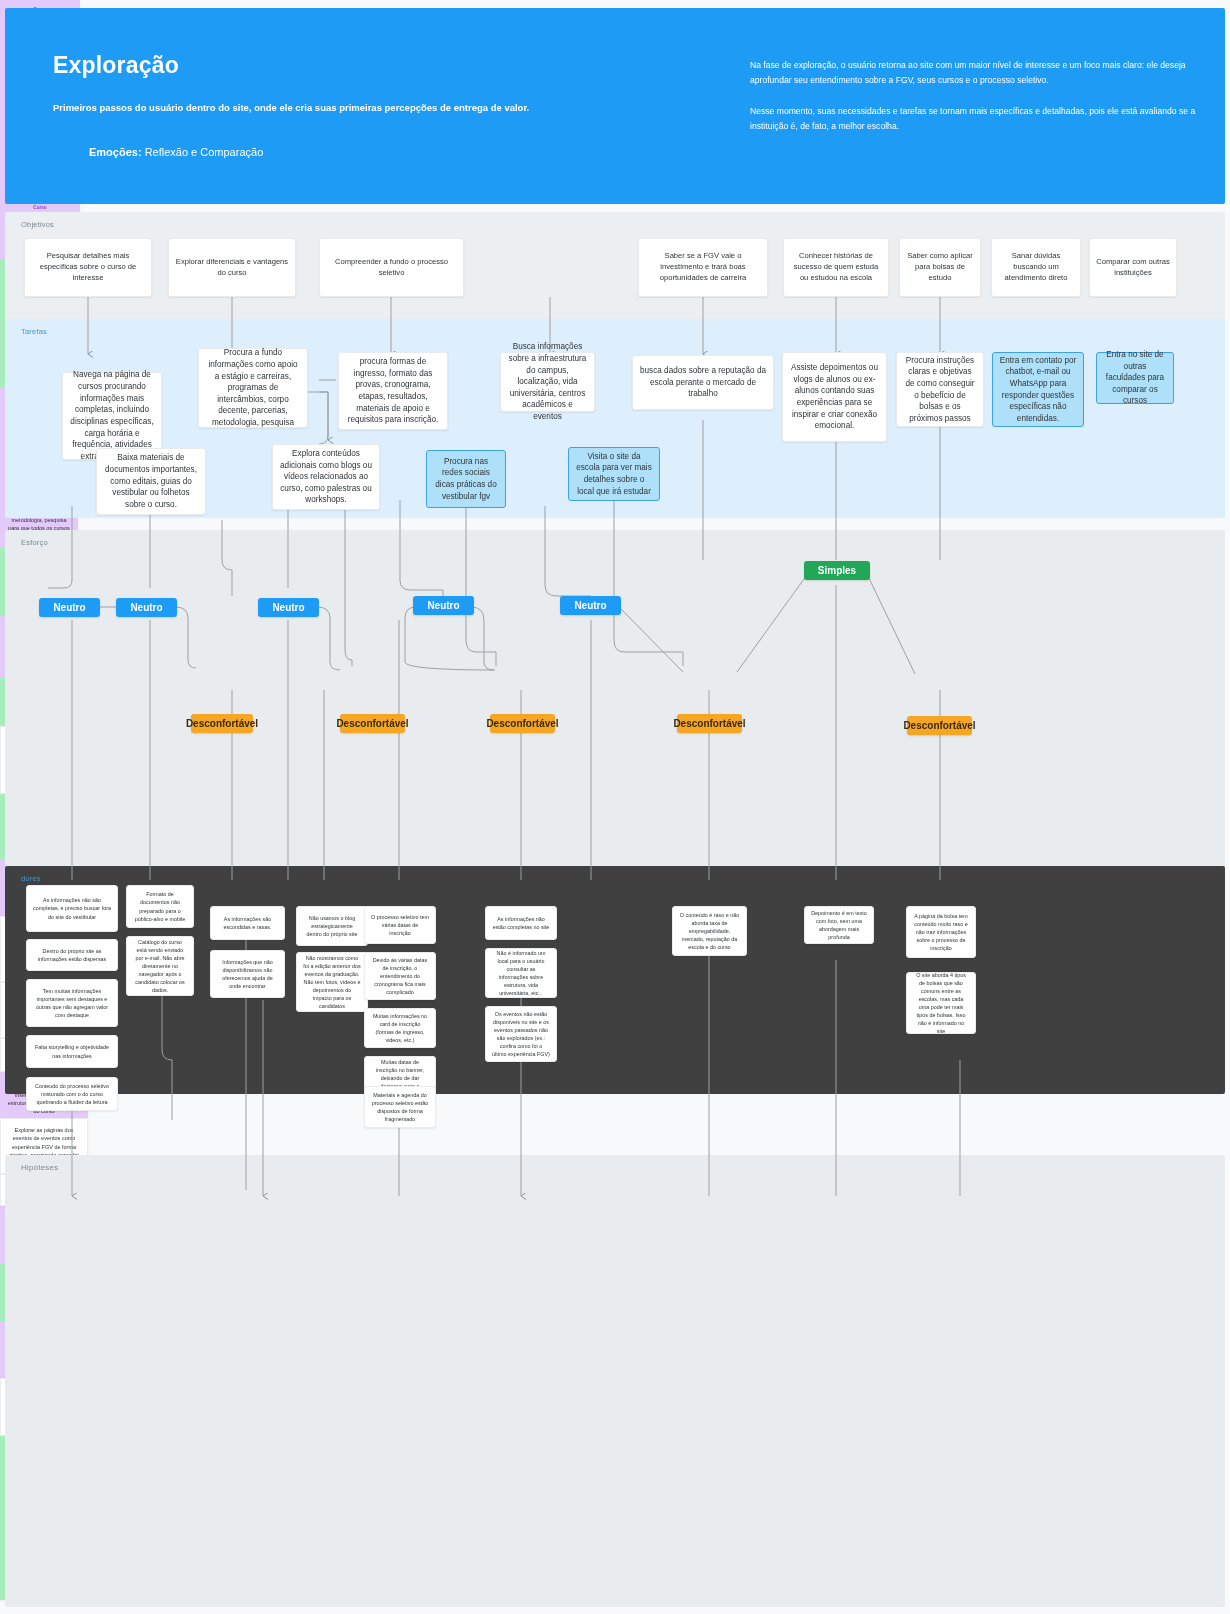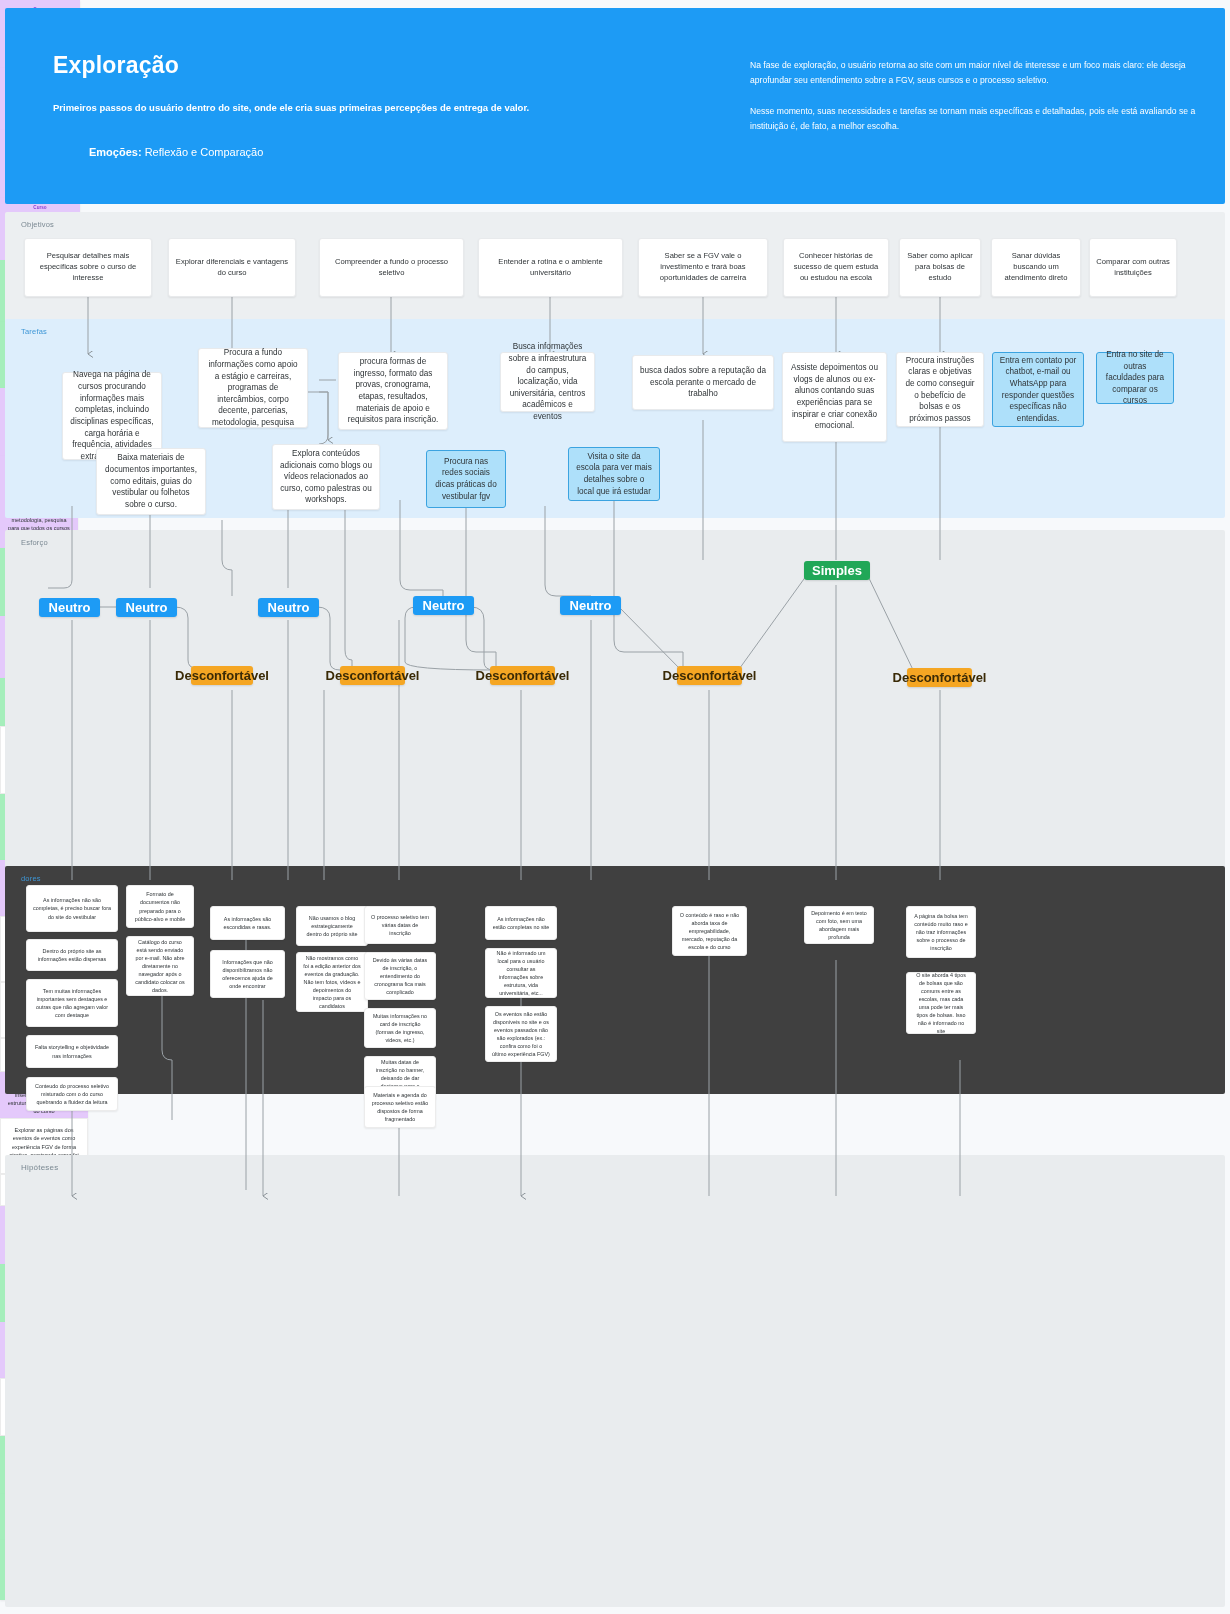--- a/index.html
+++ b/index.html
@@ -83,25 +83,25 @@
   .hyp-card .body { display:block; color:#2f3437; }
   .hyp-purple { background:#e4c9fb; }
   .hyp-purple .tag { color:#8b3fd0; }
   .hyp-green  { background:#a5eebb; }
   .hyp-green .tag { color:#1f9a4d; }
   .hyp-white  { background:#ffffff; border:1px solid #ececec; }
 
   
   .chip {
     position:absolute; display:flex; align-items:center; justify-content:center;
-    border-radius:3px; font-size:13px; font-weight:bold; height:19px;
+    border-radius:3px; font-size:10px; font-weight:bold; height:19px;
     box-shadow:0 1px 2px rgba(0,0,0,.12);
   }
   .chip-neutro { background:#1d9bf5; color:#ffffff; }
-  .chip-desc   { background:#f5a623; color:#3a2a06; }
+  .chip-desc   { background:#f5a623; color:#3a2a06;margin-top:48px; }
   .chip-simples{ background:#21a757; color:#ffffff; }
 </style>
 </head>
 <body>
 
 <div id="page">
 
   <div class="header">
     <div class="header-left">
       <div class="header-title">Exploração</div>
@@ -195,21 +195,20 @@
       <path d="M521,960 L521,1196" marker-end="url(#arrow)"></path>
       <path d="M709,920 L709,1196"></path>
       <path d="M836,960 L836,1196"></path>
       <path d="M960,1060 L960,1196"></path>
     </g>
   </svg>
 
   <div class="card obj-card" style="left:24px;  top:238px; width:128px; height:59px;">Pesquisar detalhes mais específicas sobre o curso de interesse</div>
   <div class="card obj-card" style="left:168px; top:238px; width:128px; height:59px;">Explorar diferenciais e vantagens do curso</div>
   <div class="card obj-card" style="left:319px; top:238px; width:145px; height:59px;">Compreender a fundo o processo seletivo</div>
-  <div class="card obj-card" style="left:478px; top:238px; width:145px; height:59px;">Entender a rotina e o ambiente universitário</div>
   <div class="card obj-card" style="left:638px; top:238px; width:130px; height:59px;">Saber se a FGV vale o investimento e trará boas oportunidades de carreira</div>
   <div class="card obj-card" style="left:783px; top:238px; width:106px; height:59px;">Conhecer histórias de sucesso de quem estuda ou estudou na escola</div>
   <div class="card obj-card" style="left:899px; top:238px; width:82px;  height:59px;">Saber como aplicar para bolsas de estudo</div>
   <div class="card obj-card" style="left:991px; top:238px; width:90px;  height:59px;">Sanar dúvidas buscando um atendimento direto</div>
   <div class="card obj-card" style="left:1089px;top:238px; width:88px;  height:59px;">Comparar com outras instituições</div>
 
   <div class="card task-card" style="left:46px;  top:372px; width:100px; height:88px;margin-left:16px;">Navega na página de cursos procurando informações mais completas, incluindo disciplinas específicas, carga horária e frequência, atividades extracurriculares.</div>
   <div class="card task-card" style="left:96px;  top:448px; width:110px; height:67px;">Baixa materiais de documentos importantes, como editais, guias do vestibular ou folhetos sobre o curso.</div>
   <div class="card task-card" style="left:198px; top:348px; width:110px; height:80px;">Procura a fundo informações como apoio a estágio e carreiras, programas de intercâmbios, corpo decente, parcerias, metodologia, pesquisa</div>
   <div class="card task-card" style="left:272px; top:444px; width:108px; height:66px;">Explora conteúdos adicionais como blogs ou vídeos relacionados ao curso, como palestras ou workshops.</div>

